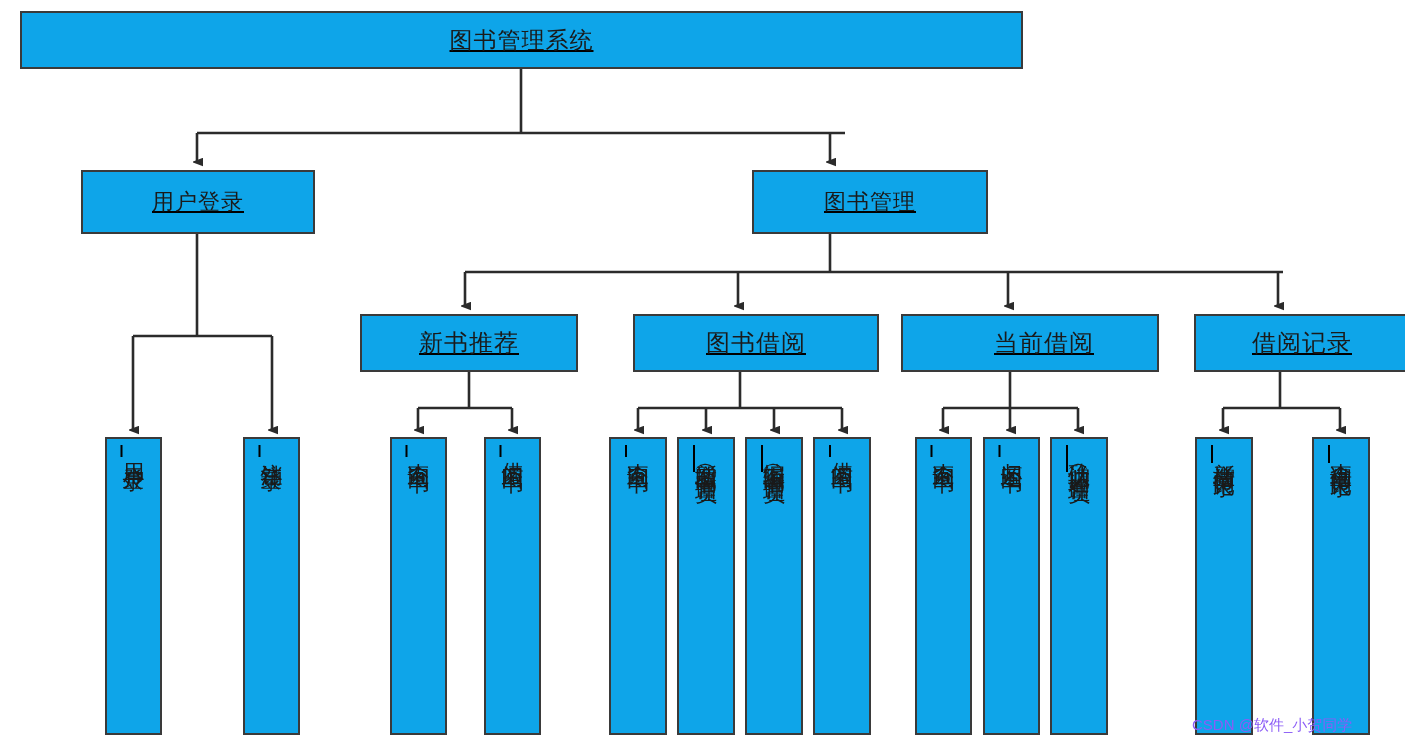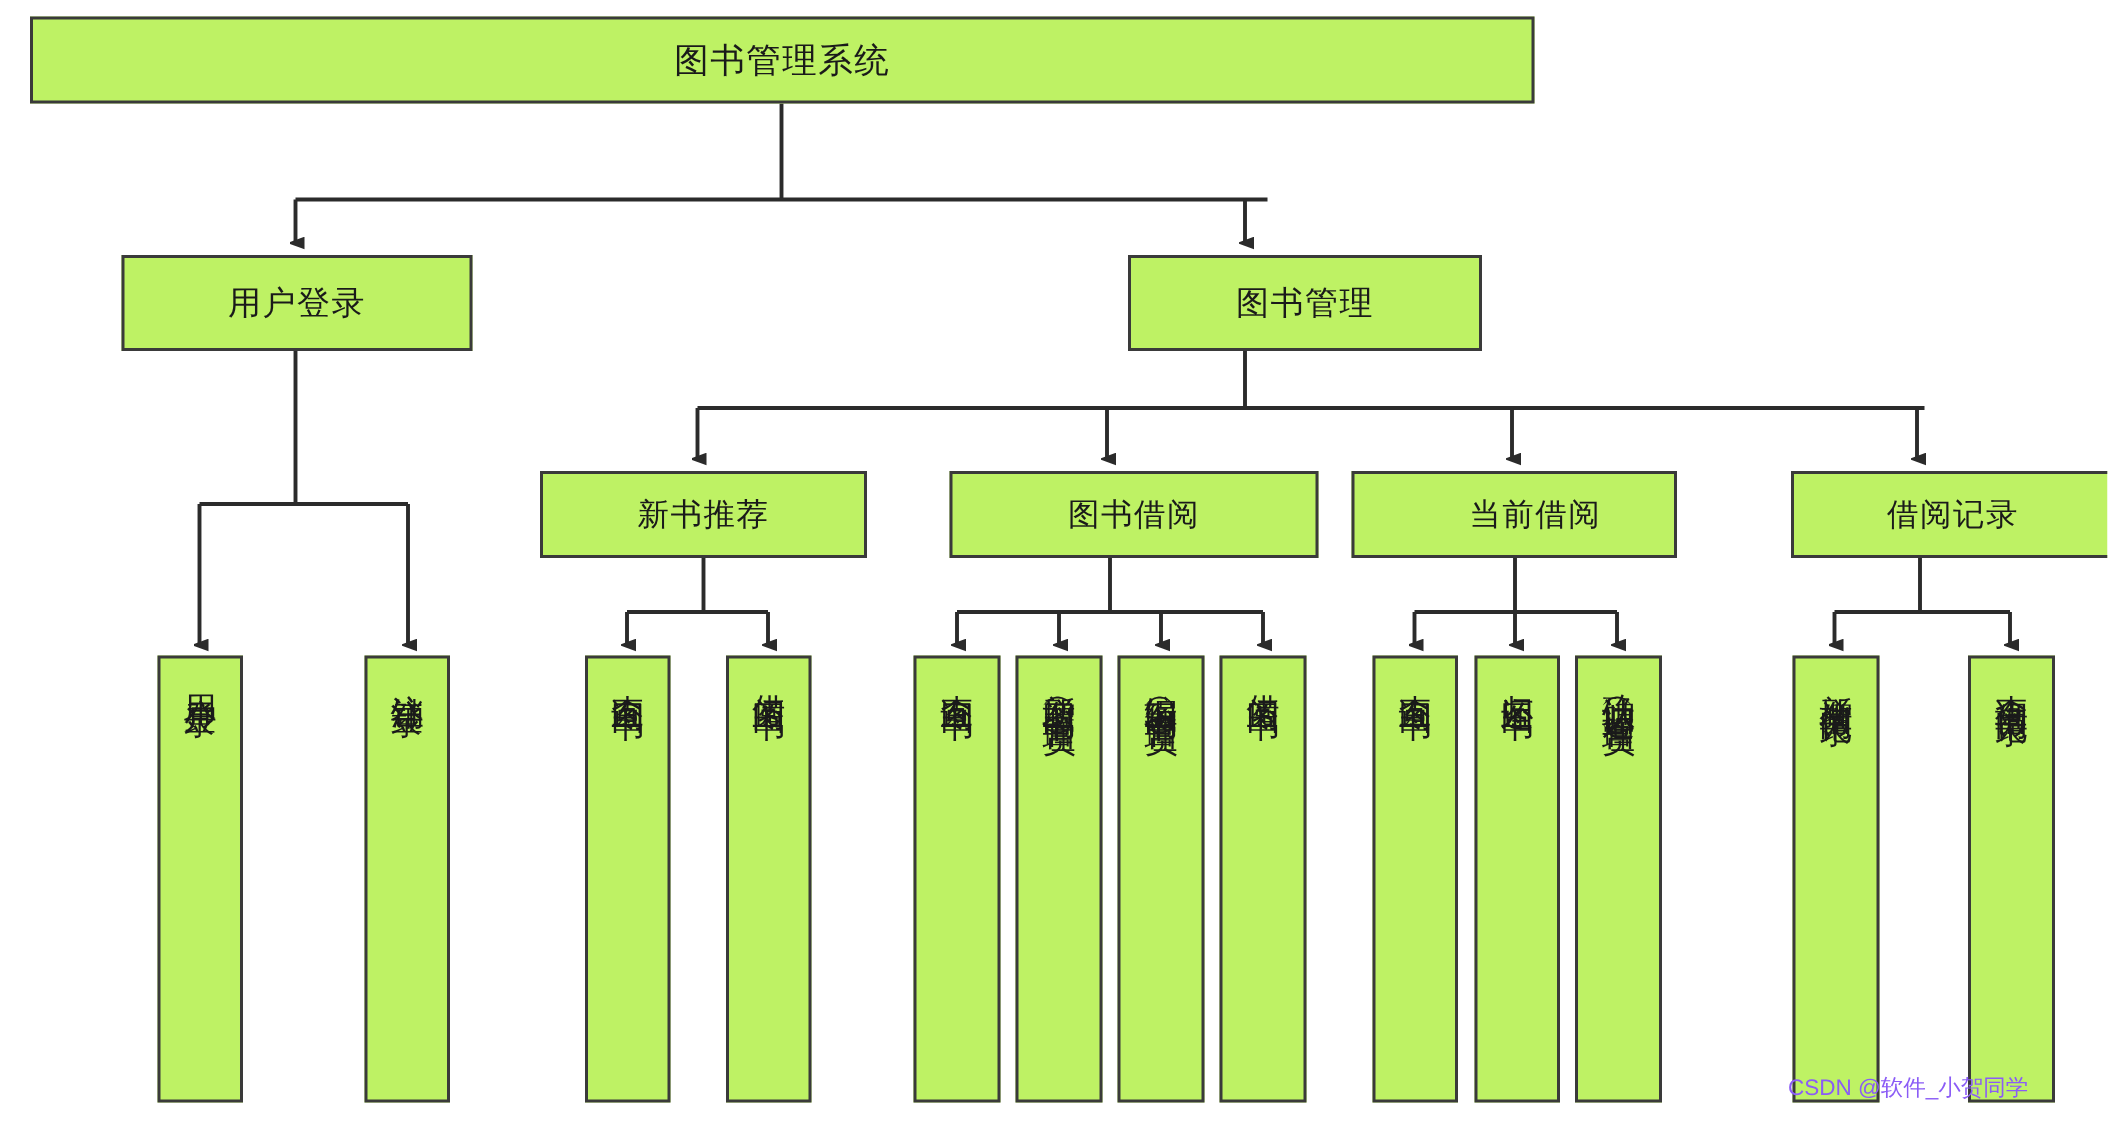--- a/index.html
+++ b/index.html
@@ -20,35 +20,36 @@
   #edges {
     position: absolute;
     left: 0;
     top: 0;
     width: 1405px;
     height: 747px;
   }
   .node {
     position: absolute;
     box-sizing: border-box;
-    background: #bef264;
+    background: #0ea5e9;
     border: 2.5px solid #3a3a3a;
     display: flex;
     align-items: center;
     justify-content: center;
     z-index: 2;
+    text-decoration: underline;
   }
   .node .label {
     color: #1a1a1a;
     letter-spacing: 1px;
     white-space: nowrap;
   }
   .node.root .label { font-size: 23px; }
   .node.lvl1 .label { font-size: 22px; }
-  .node.lvl2 .label { font-size: 21px; }
+  .node.lvl2 .label { font-size: 24px; }
   .node.leaf {
     align-items: flex-start;
     padding-top: 6px;
   }
   .node.leaf .label {
     font-size: 22px;
     writing-mode: vertical-rl;
     text-orientation: upright;
     letter-spacing: 3px;
     line-height: 1;
@@ -129,21 +130,21 @@
   <div class="node lvl1" style="left:712px; top:170px; width:236px; height:64px;margin-left:40px;">
     <span class="label">图书管理</span>
   </div>
 
   <div class="node lvl2" style="left:360px; top:314px; width:218px; height:58px;">
     <span class="label">新书推荐</span>
   </div>
   <div class="node lvl2" style="left:633px; top:314px; width:246px; height:58px;">
     <span class="label">图书借阅</span>
   </div>
-  <div class="node lvl2" style="left:901px; top:314px; width:217px; height:58px;padding-left:28px;">
+  <div class="node lvl2" style="left:901px; top:314px; width:258px; height:58px;padding-left:28px;">
     <span class="label">当前借阅</span>
   </div>
   <div class="node lvl2" style="left:1172px; top:314px; width:216px; height:58px;margin-left:22px;">
     <span class="label">借阅记录</span>
   </div>
 
   <div class="node leaf" style="left:105px; top:437px; width:57px; height:298px;">
     <span class="label">用户登录</span>
   </div>
   <div class="node leaf" style="left:243px; top:437px; width:57px; height:298px;">

